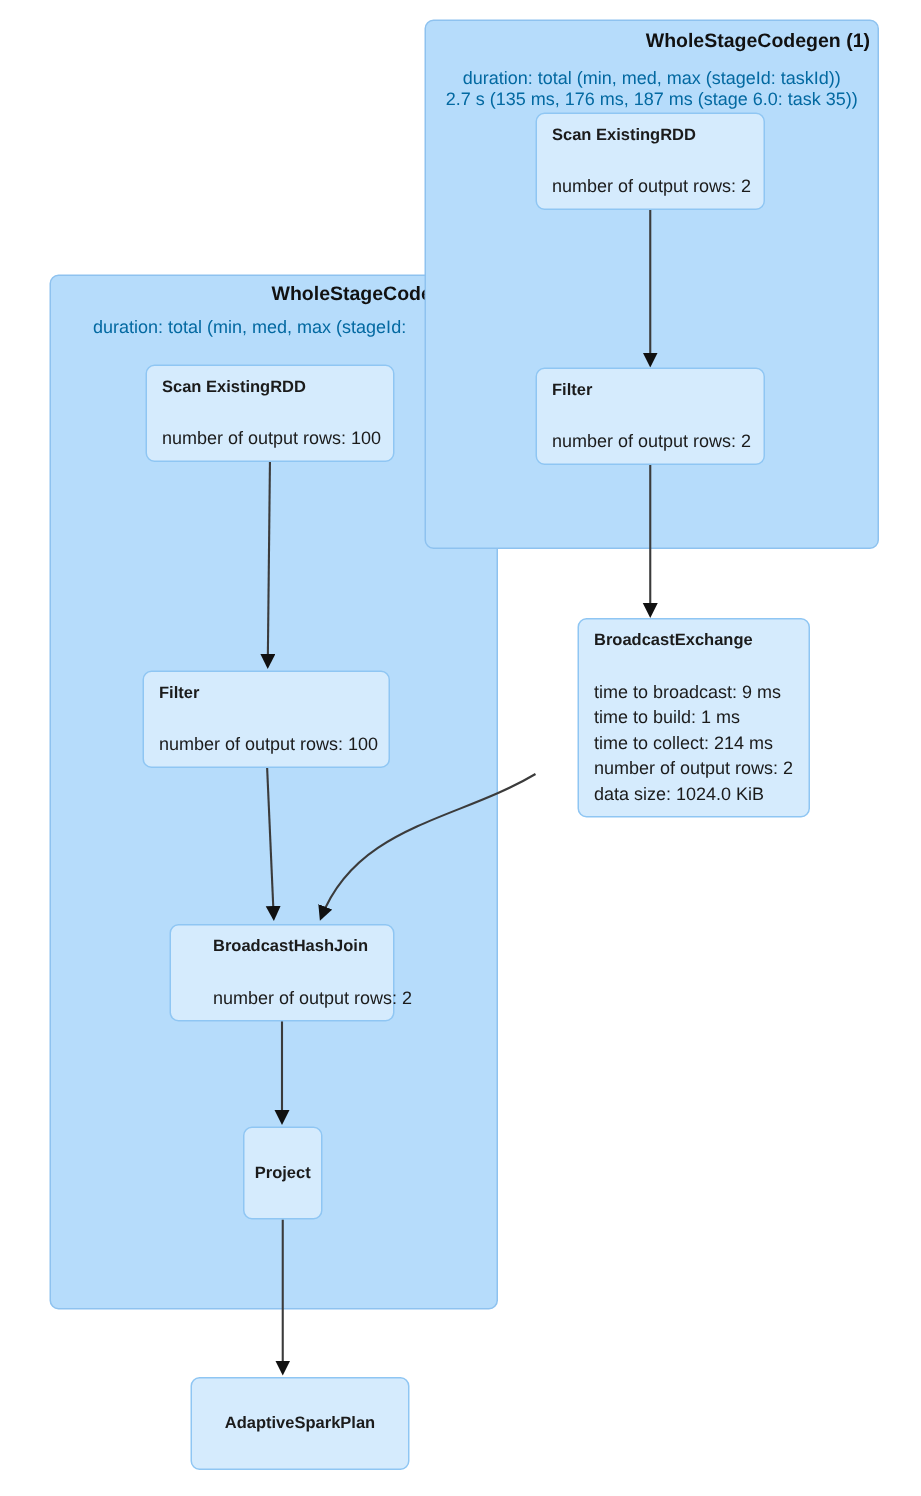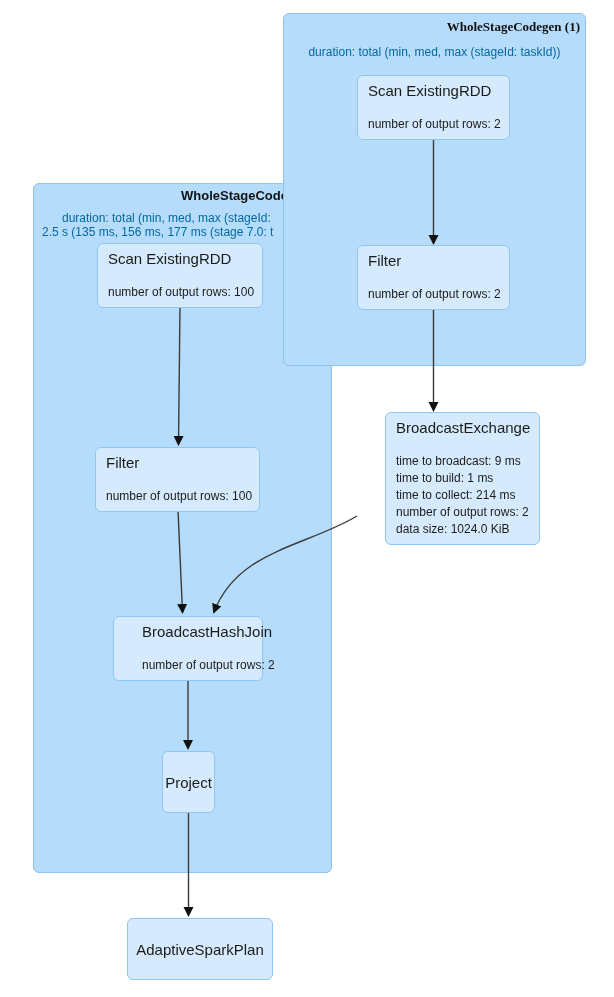--- a/index.html
+++ b/index.html
@@ -7,59 +7,59 @@
     position:relative;width:614px;height:997px;background:#ffffff;
     font-family:"Liberation Sans",sans-serif;overflow:hidden;
   }
   .cluster{
     position:absolute;background:#b6dcfb;border:1px solid #8ec2ef;border-radius:6px;
     box-sizing:border-box;
   }
   .cluster-left{left:33px;top:183px;width:299px;height:690px;z-index:1;}
   .cluster-right{left:283px;top:13px;width:303px;height:353px;z-index:2;}
   .cl-title{position:absolute;font-size:13px;font-weight:700;color:#111;white-space:nowrap;}
-  .cl-title-right{right:5px;top:5px;font-family:Liberation Serif, serif;}
+  .cl-title-right{right:5px;top:5px;}
   .cl-title-left{left:147px;top:4px;}
   .cl-dur{position:absolute;font-size:12px;color:#0369a1;white-space:nowrap;line-height:14px;}
   .cl-dur-right{left:0;right:0;top:31px;text-align:center;}
   .cl-dur-l1{left:28px;top:27px;}
   .cl-dur-l2{left:8px;top:41px;}
   .edges{position:absolute;left:0;top:0;z-index:3;pointer-events:none;}
   .node{
     position:absolute;z-index:4;background:#d5ebfd;border:1px solid #8fc6f3;border-radius:6px;
     padding:6px 10px;font-size:12px;line-height:17px;color:#1b1b1b;box-sizing:border-box;
   }
-  .node-title{font-weight:400;font-size:15px;white-space:nowrap;}
+  .node-title{font-weight:700;font-size:11px;white-space:nowrap;}
   .gap{height:17px;}
   .metric{white-space:nowrap;}
   .node-center{display:flex;align-items:center;justify-content:center;padding:0;}
   .n-scan1{left:357px;top:75px;width:153px;}
   .n-filter1{left:357px;top:245px;width:153px;}
   .n-be{left:357px;top:412px;width:155px;margin-left:28px;}
   .n-scan2{left:97px;top:243px;width:166px;}
   .n-filter2{left:95px;top:447px;width:165px;}
   .n-bhj{left:113px;top:616px;width:150px;padding-left:28px;}
   .n-project{left:162px;top:751px;width:53px;height:62px;text-align:right;}
   .n-adaptive{left:127px;top:918px;width:146px;height:62px;}
 </style>
 </head>
 <body>
 
 <div class="canvas">
 
   <div class="cluster cluster-left">
     <div class="cl-title cl-title-left">WholeStageCode</div>
     <div class="cl-dur cl-dur-l1">duration: total (min, med, max (stageId:</div>
-    <div class="cl-dur cl-dur-l2">2.5 s (135 ms, 156 ms, 177 ms (stage 7.0: t</div>
   </div>
 
   <div class="cluster cluster-right">
     <div class="cl-title cl-title-right">WholeStageCodegen (1)</div>
     <div class="cl-dur cl-dur-right">
       <div>duration: total (min, med, max (stageId: taskId))</div>
+      <div>2.7 s (135 ms, 176 ms, 187 ms (stage 6.0: task 35))</div>
     </div>
   </div>
 
   <svg class="edges" width="614" height="997">
     <defs>
       <marker id="ah" markerWidth="12" markerHeight="12" refX="8" refY="5" orient="auto" markerUnits="userSpaceOnUse">
         <path d="M0,0 L10,5 L0,10 z" fill="#111"></path>
       </marker>
     </defs>
     <g stroke="#3b3b3b" stroke-width="1.4" fill="none">

